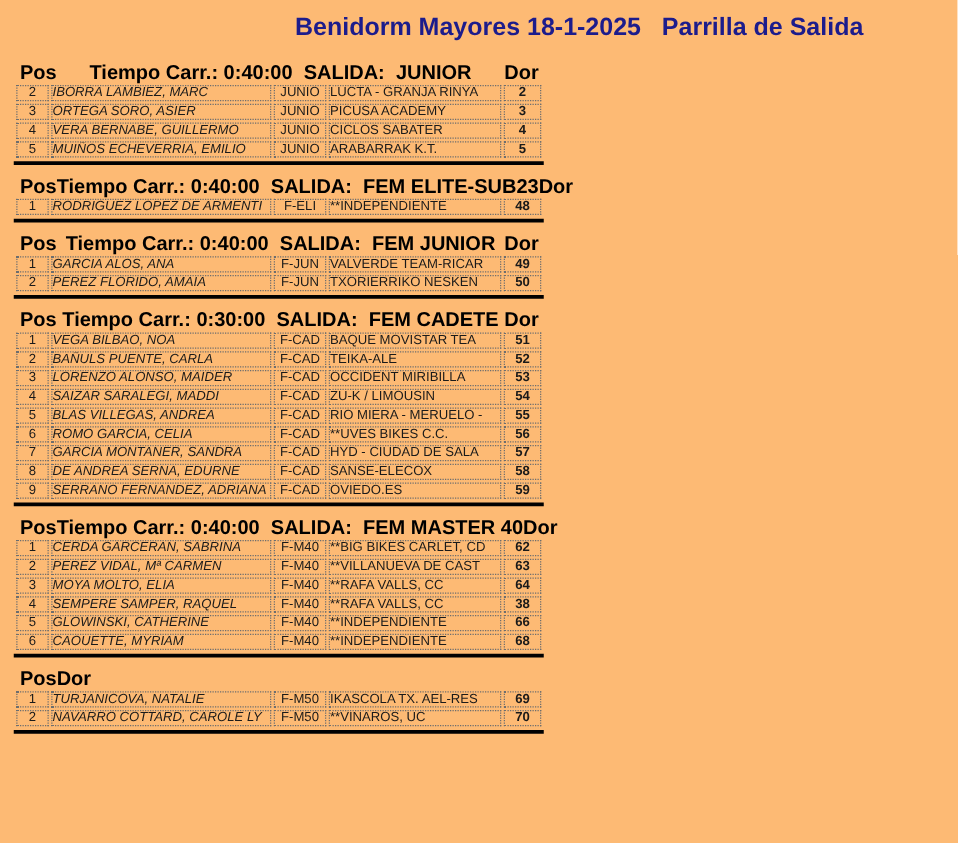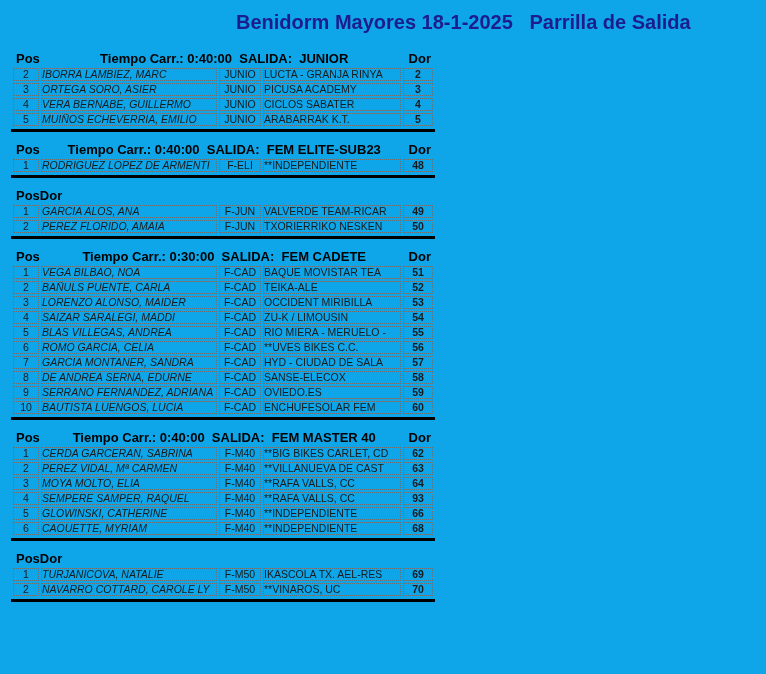--- a/index.html
+++ b/index.html
@@ -1,20 +1,20 @@
 <!DOCTYPE html>
 <html><head>
 <meta charset="utf-8">
 <style>
   html,body { margin:0; padding:0; background:#ffffff; }
   .page {
     position: relative;
     width: 766px;
     height: 674px;
-    background: #0ea5e9;
+    background: #fdba74;
     overflow: hidden;
     font-family: "Liberation Sans", "DejaVu Sans", sans-serif;
     color: #111111;
   }
   .title {
     position: absolute;
     left: 236px;
     top: 11px;
     font-size: 20px;
     font-weight: bold;
@@ -26,21 +26,21 @@
     position: absolute;
     left: 11px;
     top: 51px;
     width: 424px;
   }
   .grid-section { margin-bottom: 10px; }
   .grid-header {
     display: flex;
     align-items: flex-end;
     height: 15px;
-    font-size: 13px;
+    font-size: 16px;
     font-weight: bold;
     color: #000000;
     line-height: 14px;
   }
   .grid-header .h-pos { padding-left: 5px; }
   .grid-header .h-center { flex: 1; text-align: center; white-space: pre; }
   .grid-header .h-dor { padding-right: 4px; }
   table.grid-table {
     border-collapse: separate;
     border-spacing: 2px;
@@ -147,20 +147,21 @@
               <td class="c-dor">48</td>
             </tr>
           </tbody>
     </table>
     <div class="thick-line"></div>
   </section>
 
   <section class="grid-section">
     <div class="grid-header">
       <span class="h-pos">Pos</span>
+      <span class="h-center">Tiempo Carr.: 0:40:00  SALIDA:  FEM JUNIOR</span>
       <span class="h-dor">Dor</span>
     </div>
     <table class="grid-table">
       <colgroup>
         <col class="c-pos">
             <col class="c-name">
             <col class="c-cat">
             <col class="c-team">
             <col class="c-dor">
       </colgroup>
@@ -255,27 +256,20 @@
               <td class="c-team">SANSE-ELECOX</td>
               <td class="c-dor">58</td>
             </tr>
             <tr>
               <td class="c-pos">9</td>
               <td class="c-name">SERRANO FERNANDEZ, ADRIANA</td>
               <td class="c-cat">F-CAD</td>
               <td class="c-team">OVIEDO.ES</td>
               <td class="c-dor">59</td>
             </tr>
-            <tr>
-              <td class="c-pos">10</td>
-              <td class="c-name">BAUTISTA LUENGOS, LUCIA</td>
-              <td class="c-cat">F-CAD</td>
-              <td class="c-team">ENCHUFESOLAR FEM</td>
-              <td class="c-dor">60</td>
-            </tr>
           </tbody>
     </table>
     <div class="thick-line"></div>
   </section>
 
   <section class="grid-section">
     <div class="grid-header">
       <span class="h-pos">Pos</span>
       <span class="h-center">Tiempo Carr.: 0:40:00  SALIDA:  FEM MASTER 40</span>
       <span class="h-dor">Dor</span>
@@ -308,21 +302,21 @@
               <td class="c-name">MOYA MOLTO, ELIA</td>
               <td class="c-cat">F-M40</td>
               <td class="c-team">**RAFA VALLS, CC</td>
               <td class="c-dor">64</td>
             </tr>
             <tr>
               <td class="c-pos">4</td>
               <td class="c-name">SEMPERE SAMPER, RAQUEL</td>
               <td class="c-cat">F-M40</td>
               <td class="c-team">**RAFA VALLS, CC</td>
-              <td class="c-dor">93</td>
+              <td class="c-dor">38</td>
             </tr>
             <tr>
               <td class="c-pos">5</td>
               <td class="c-name">GLOWINSKI, CATHERINE</td>
               <td class="c-cat">F-M40</td>
               <td class="c-team">**INDEPENDIENTE</td>
               <td class="c-dor">66</td>
             </tr>
             <tr>
               <td class="c-pos">6</td>

